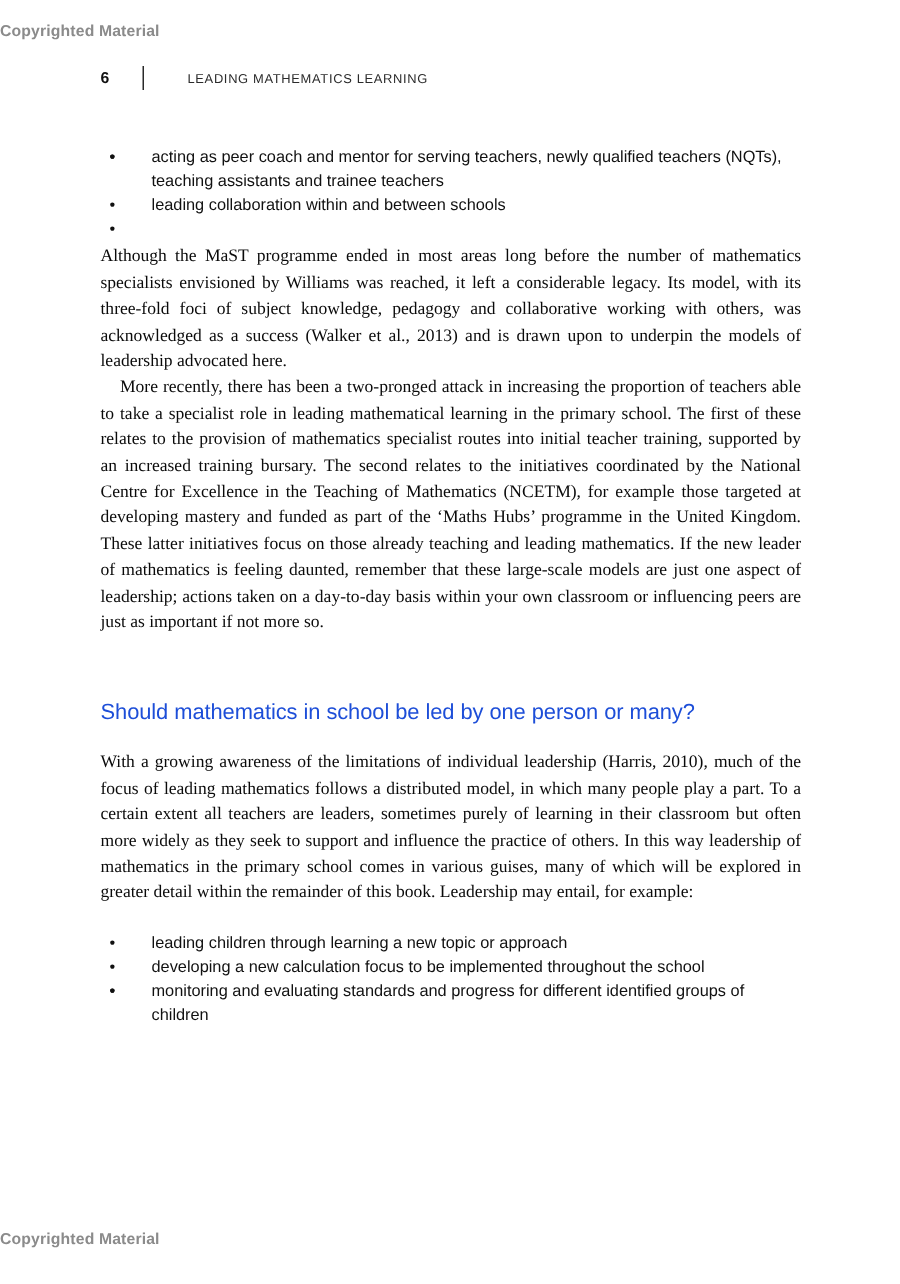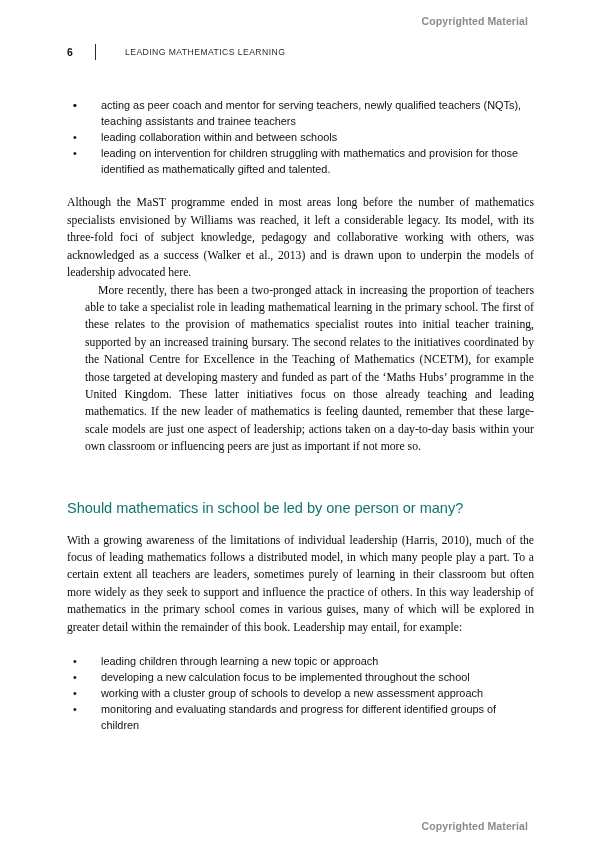--- a/index.html
+++ b/index.html
@@ -22,28 +22,27 @@
     width: 600px;
     height: 856px;
     background: #ffffff;
   }
 
   
   .watermark {
     position: absolute;
     left: 0;
     width: 480px;
-    text-align: right;
+    text-align: left;
     font-family: "Liberation Sans", "DejaVu Sans", sans-serif;
     font-size: 10.5px;
     font-weight: 700;
     letter-spacing: 0.1px;
     color: #8b8b8b;
     user-select: none;
-    padding-left: 48px;
   }
   .watermark-top { top: 15px; }
   .watermark-bottom { top: 820px; }
 
   
   .running-head {
     position: absolute;
     left: 67px;
     top: 42px;
     width: 466px;
@@ -86,21 +85,21 @@
   p.body {
     margin: 0;
     font-family: "Liberation Serif", "DejaVu Serif", serif;
     font-size: 11.7px;
     line-height: 17.4px;
     text-align: justify;
     text-justify: inter-word;
     color: #0a0a0a;
     hyphens: none;
   }
-  p.body.indent { text-indent: 13px; margin-left: 18px; }
+  p.body.indent { text-indent: 13px; }
 
   .gap-after-para { height: 17px; }
 
   
   ul.bullets {
     margin: 0;
     padding: 0;
     list-style: none;
     font-family: "Liberation Sans", "DejaVu Sans", sans-serif;
   }
@@ -122,21 +121,21 @@
   }
 
   
   h2.section {
     margin: 0;
     font-family: "Liberation Sans", "DejaVu Sans", sans-serif;
     font-size: 14.6px;
     font-weight: 400;
     line-height: 20px;
     letter-spacing: -0.05px;
-    color: #0f766e;
+    color: #1d4ed8;
   }
 
   .spacer-before-heading { height: 42px; }
   .spacer-after-heading { height: 14px; }
 </style>
 </head>
 <body>
 
 <div class="page">
 
@@ -160,21 +159,20 @@
       <li>
         <span class="dot">•</span>
         <span>acting as peer coach and mentor for serving teachers, newly qualified teachers (NQTs), teaching assistants and trainee teachers</span>
       </li>
       <li>
         <span class="dot">•</span>
         <span>leading collaboration within and between schools</span>
       </li>
       <li>
         <span class="dot">•</span>
-        <span>leading on intervention for children struggling with mathematics and provision for those identified as mathematically gifted and talented.</span>
       </li>
     </ul>
 
     <div class="gap-after-para"></div>
 
     <p class="body">Although the MaST programme ended in most areas long before the number of mathematics specialists envisioned by Williams was reached, it left a considerable legacy. Its model, with its three-fold foci of subject knowledge, pedagogy and collaborative working with others, was acknowledged as a success (Walker et al., 2013) and is drawn upon to underpin the models of leadership advocated here.</p>
 
     <p class="body indent">More recently, there has been a two-pronged attack in increasing the proportion of teachers able to take a specialist role in leading mathematical learning in the primary school. The first of these relates to the provision of mathematics specialist routes into initial teacher training, supported by an increased training bursary. The second relates to the initiatives coordinated by the National Centre for Excellence in the Teaching of Mathematics (NCETM), for example those targeted at developing mastery and funded as part of the ‘Maths Hubs’ programme in the United Kingdom. These latter initiatives focus on those already teaching and leading mathematics. If the new leader of mathematics is feeling daunted, remember that these large-scale models are just one aspect of leadership; actions taken on a day-to-day basis within your own classroom or influencing peers are just as important if not more so.</p>
 
     <div class="spacer-before-heading"></div>
@@ -191,21 +189,20 @@
       <li>
         <span class="dot">•</span>
         <span>leading children through learning a new topic or approach</span>
       </li>
       <li>
         <span class="dot">•</span>
         <span>developing a new calculation focus to be implemented throughout the school</span>
       </li>
       <li>
         <span class="dot">•</span>
-        <span>working with a cluster group of schools to develop a new assessment approach</span>
       </li>
       <li>
         <span class="dot">•</span>
         <span>monitoring and evaluating standards and progress for different identified groups of children</span>
       </li>
     </ul>
 
   </div>
 
   <div class="watermark watermark-bottom">Copyrighted Material</div>

